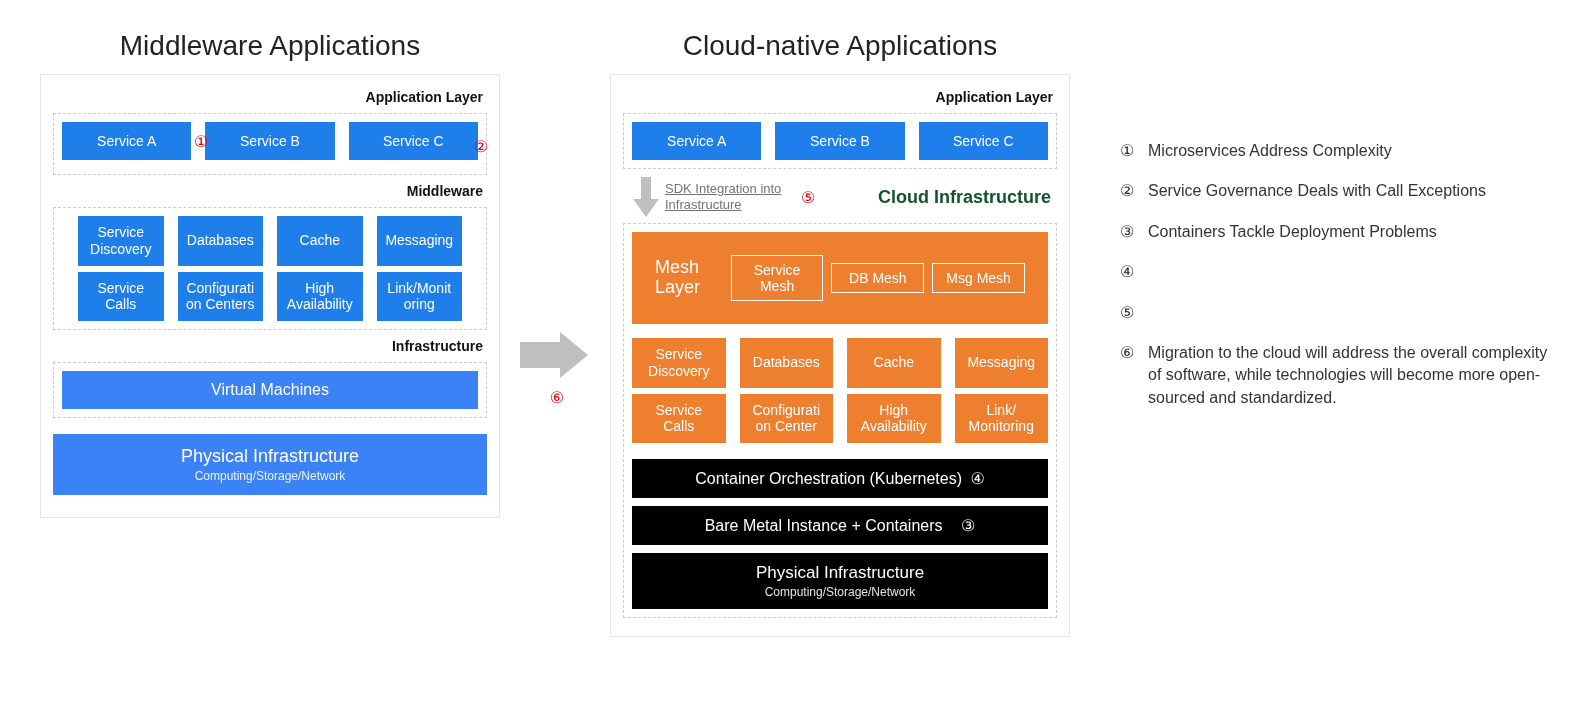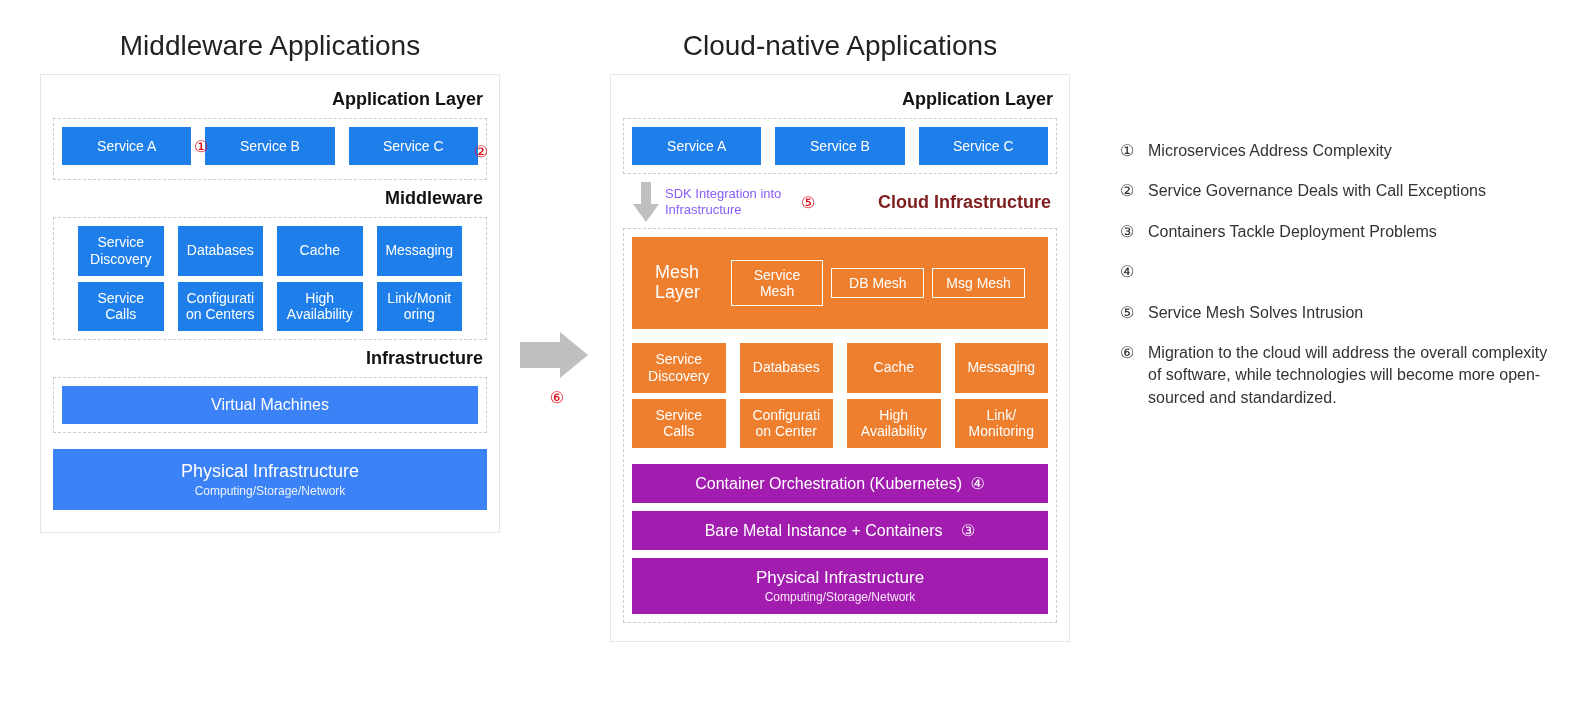--- a/index.html
+++ b/index.html
@@ -27,21 +27,21 @@
     margin-bottom: 12px;
   }
   .panel {
     border: 1px solid #e5e5e5;
     padding: 10px 12px;
     width: 460px;
     position: relative;
     background: #fff;
   }
   .layer-title {
-    font-size: 18px;
+    font-size: 14px;
     font-weight: 700;
     text-align: right;
     margin: 4px 4px 8px 4px;
     color: #111;
   }
   .layer-group {
     border: 1px dashed #ccc;
     padding: 8px;
     margin-bottom: 8px;
     position: relative;
@@ -69,21 +69,21 @@
   .box.tall { min-height: 46px; }
   .box.svc { min-height: 38px; }
   .wide-bar {
     color: #fff;
     text-align: center;
     padding: 10px;
     margin-bottom: 8px;
     font-size: 16px;
   }
   .wide-bar.blue { background: #3b82f6; }
-  .wide-bar.orange { background: #a21caf; text-align: center; }
+  .wide-bar.orange { background: #000000; text-align: center; }
   .phys-sub { font-size: 12px; opacity: 0.9; margin-top: 2px; display:block;}
   .mesh-row {
     display: flex;
     gap: 8px;
     padding: 23px;
     align-items: center;
   }
   .mesh-row.orange { background: #ee7f2f; color:#fff; }
   .mesh-label { font-size: 18px; line-height:1.1; padding-right:4px;}
   .mesh-sub {
@@ -106,29 +106,30 @@
     font-size: 16px;
     font-weight: 400;
   }
   .badge-inline {
     color: #e30613;
     font-size: 16px;
     margin-left: 4px;
   }
   .sdk-note {
     font-size: 13px;
-    color: #8b5cf6;
+    color: #737373;
     line-height: 1.2;
     margin-left:6px;
+    text-decoration:underline;
   }
   .sdk-row { display:flex; align-items:center; margin: 4px 0 6px 10px; }
   .cloud-infra-title {
     font-size: 18px;
     font-weight: 700;
-    color:#7f1d1d;
+    color:#14532d;
     margin-left:auto;
     margin-right:6px;
   }
   .legend {
     margin-left: 30px;
     max-width: 430px;
     font-size: 16px;
     color: #333;
     line-height: 1.4;
     padding-top: 110px;
@@ -271,21 +272,20 @@
     </div>
     <div class="legend-item">
       <span class="legend-num">③</span>
       <span>Containers Tackle Deployment Problems</span>
     </div>
     <div class="legend-item">
       <span class="legend-num">④</span>
     </div>
     <div class="legend-item">
       <span class="legend-num">⑤</span>
-      <span>Service Mesh Solves Intrusion</span>
     </div>
     <div class="legend-item">
       <span class="legend-num">⑥</span>
       <span>Migration to the cloud will address the overall complexity of software, while technologies will become more open-sourced and standardized.</span>
     </div>
   </div>
 
 </div>
 
 </body></html>

